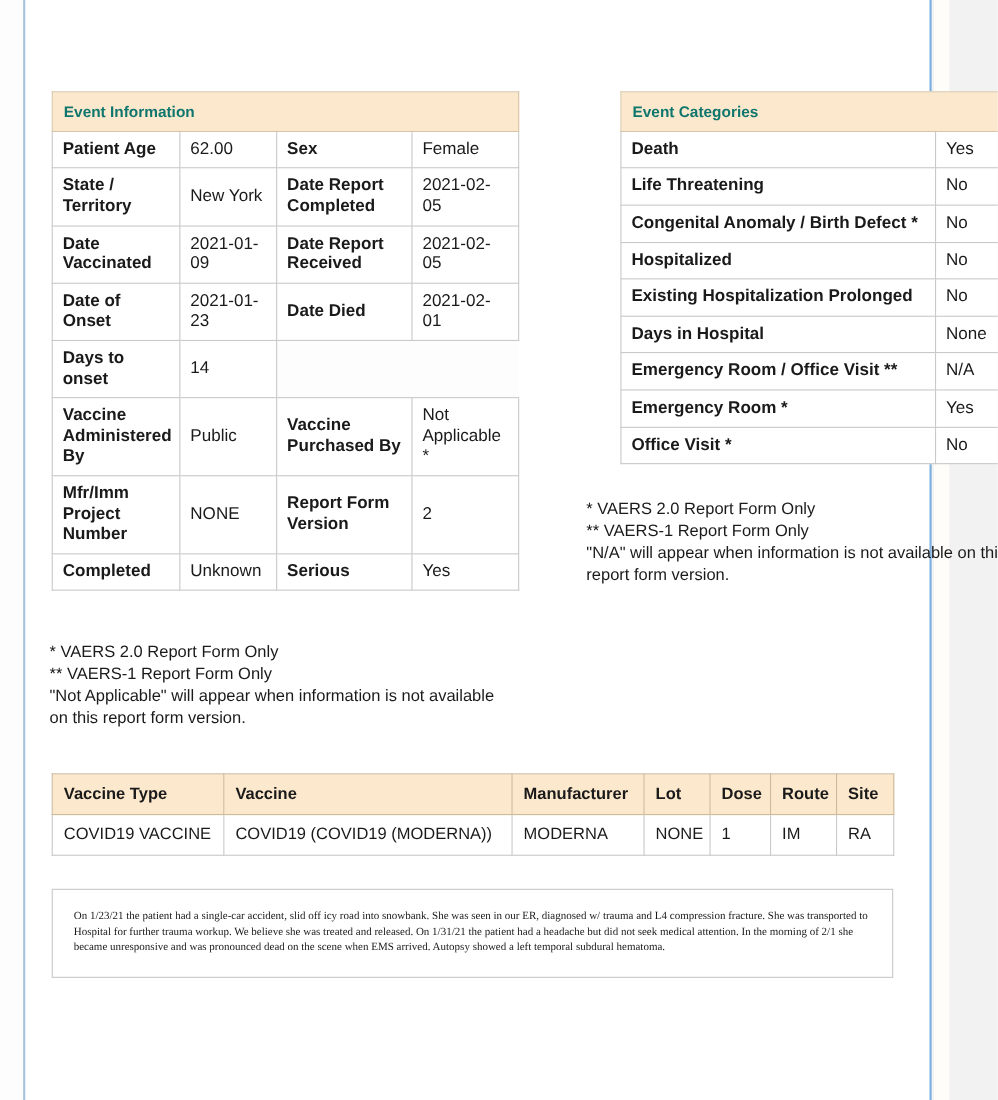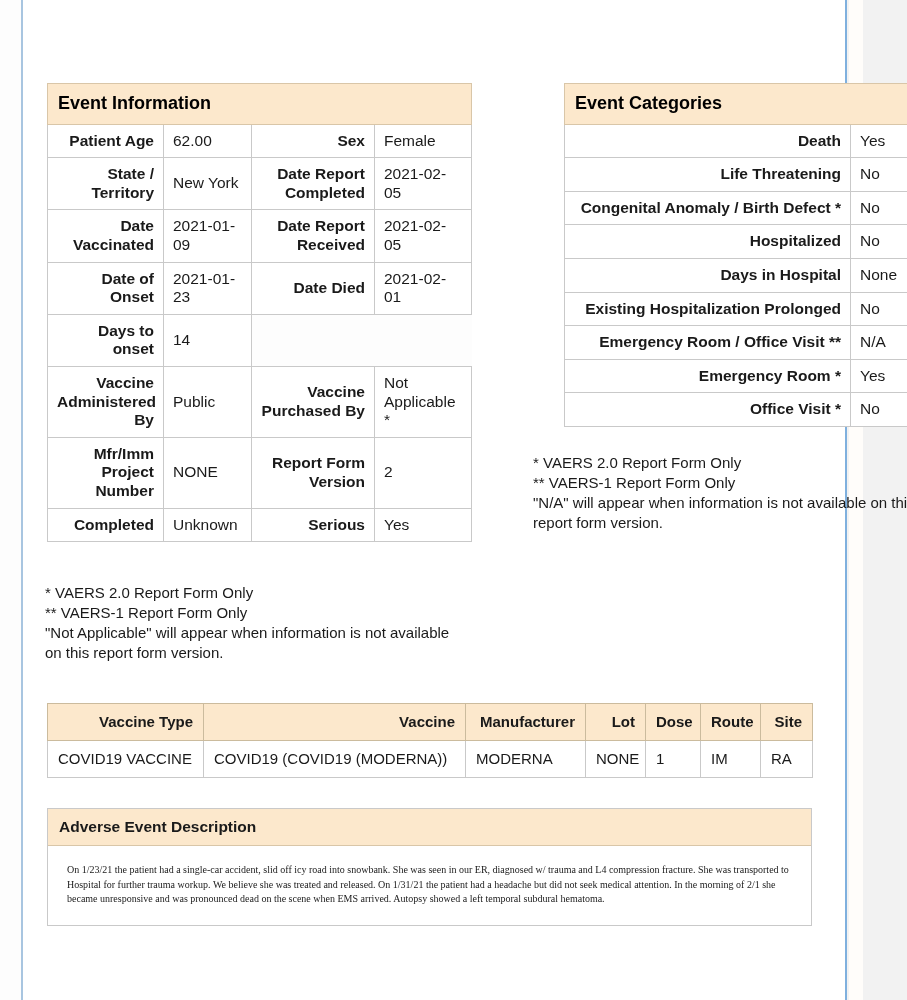--- a/index.html
+++ b/index.html
@@ -77,29 +77,28 @@
   .vtable td, .vtable th {
     border: 1px solid #c9c9c9;
     padding: 7px 9px;
     vertical-align: middle;
     text-align: left;
     font-weight: normal;
     line-height: 1.2;
   }
   .vtable td.lbl, .vtable th.lbl {
     font-weight: bold;
-    text-align: right;
   }
   .vtable .sect-head {
     background: #fce8cc;
     font-weight: bold;
-    font-size: 18px;
+    font-size: 14px;
     padding: 9px 10px;
     border: 1px solid #d9c6a8;
-    color: #000000;
+    color: #0f766e;
   }
   .vtable .empty-cell {
     background: #fdfdfd;
     border-left: 1px solid #c9c9c9;
     border-right: 0;
   }
   .indent-label { padding-left: 26px; }
 
   
   #event-info-table {
@@ -271,26 +270,26 @@
       </tr>
       <tr>
         <td class="lbl">Congenital Anomaly / Birth Defect *</td>
         <td>No</td>
       </tr>
       <tr>
         <td class="lbl">Hospitalized</td>
         <td>No</td>
       </tr>
       <tr>
+        <td class="lbl">Existing Hospitalization Prolonged</td>
+        <td>No</td>
+      </tr>
+      <tr>
         <td class="lbl indent-label">Days in Hospital</td>
         <td>None</td>
-      </tr>
-      <tr>
-        <td class="lbl">Existing Hospitalization Prolonged</td>
-        <td>No</td>
       </tr>
       <tr>
         <td class="lbl">Emergency Room / Office Visit **</td>
         <td>N/A</td>
       </tr>
       <tr>
         <td class="lbl">Emergency Room *</td>
         <td>Yes</td>
       </tr>
       <tr>
@@ -332,17 +331,16 @@
         <td>MODERNA</td>
         <td>NONE</td>
         <td>1</td>
         <td>IM</td>
         <td>RA</td>
       </tr>
     </tbody>
   </table>
 
   <div id="adverse-event-box">
-    <div id="adverse-event-header">Adverse Event Description</div>
     <div id="adverse-event-text">On 1/23/21 the patient had a single-car accident, slid off icy road into snowbank. She was seen in our ER, diagnosed w/ trauma and L4 compression fracture. She was transported to Hospital for further trauma workup. We believe she was treated and released. On 1/31/21 the patient had a headache but did not seek medical attention. In the morning of 2/1 she became unresponsive and was pronounced dead on the scene when EMS arrived. Autopsy showed a left temporal subdural hematoma.</div>
   </div>
 
 </div>
 
 </body></html>

